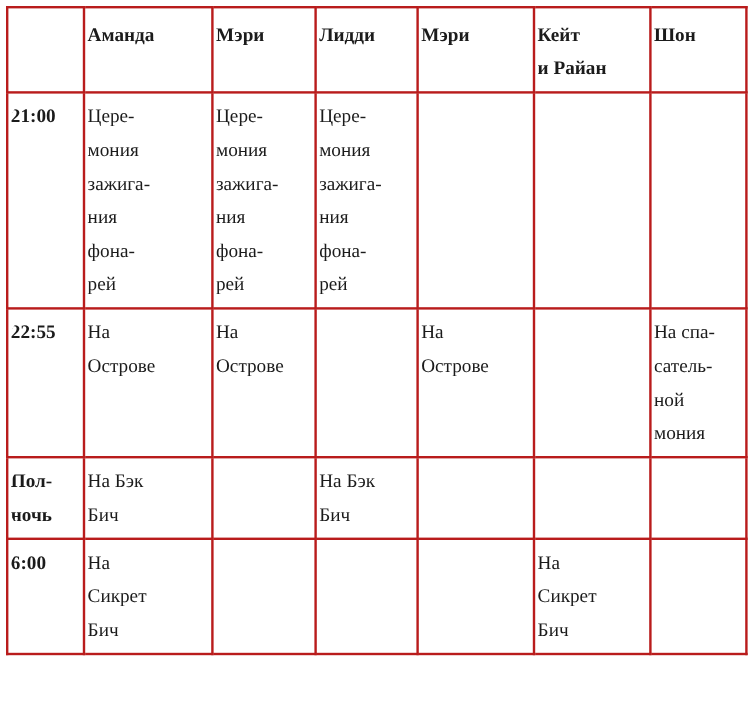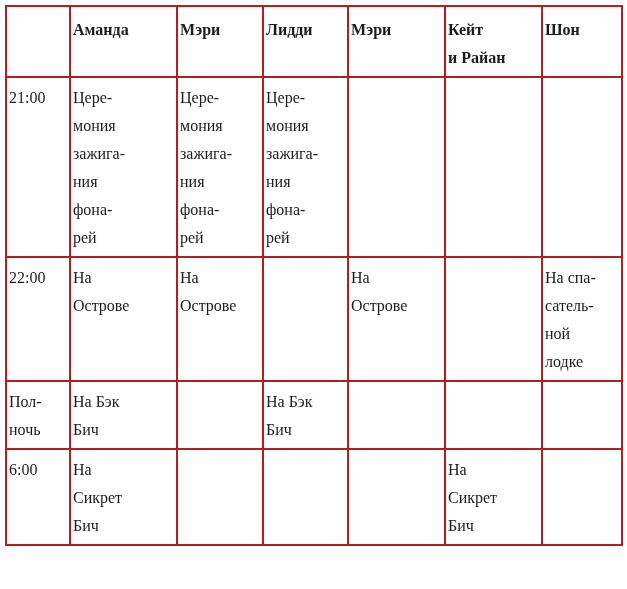--- a/index.html
+++ b/index.html
@@ -32,21 +32,22 @@
     white-space: pre-line;
     font-size: 16px;
     line-height: 28px;
     overflow: hidden;
   }
   table.schedule thead th {
     font-weight: bold;
     padding-top: 9px;
   }
   table.schedule tbody th {
-    font-weight: normal;
+    font-weight: bold;
+    border-radius: 28px;
   }
   
   col.c-time  { width: 64px; }
   col.c-amanda{ width: 107px; }
   col.c-margo { width: 86px; }
   col.c-ryan  { width: 85px; }
   col.c-mary  { width: 97px; }
   col.c-kate  { width: 97px; }
   col.c-shon  { width: 80px; }
   
@@ -102,33 +103,33 @@
 мония
 зажига-
 ния
 фона-
 рей</td>
         <td></td>
         <td></td>
         <td></td>
       </tr>
       <tr class="r-2200">
-        <th>22:00</th>
+        <th>22:55</th>
         <td>На
 Острове</td>
         <td>На
 Острове</td>
         <td></td>
         <td>На
 Острове</td>
         <td></td>
         <td>На спа-
 сатель-
 ной
-лодке</td>
+мония</td>
       </tr>
       <tr class="r-midnight">
         <th>Пол-
 ночь</th>
         <td>На Бэк
 Бич</td>
         <td></td>
         <td>На Бэк
 Бич</td>
         <td></td>

